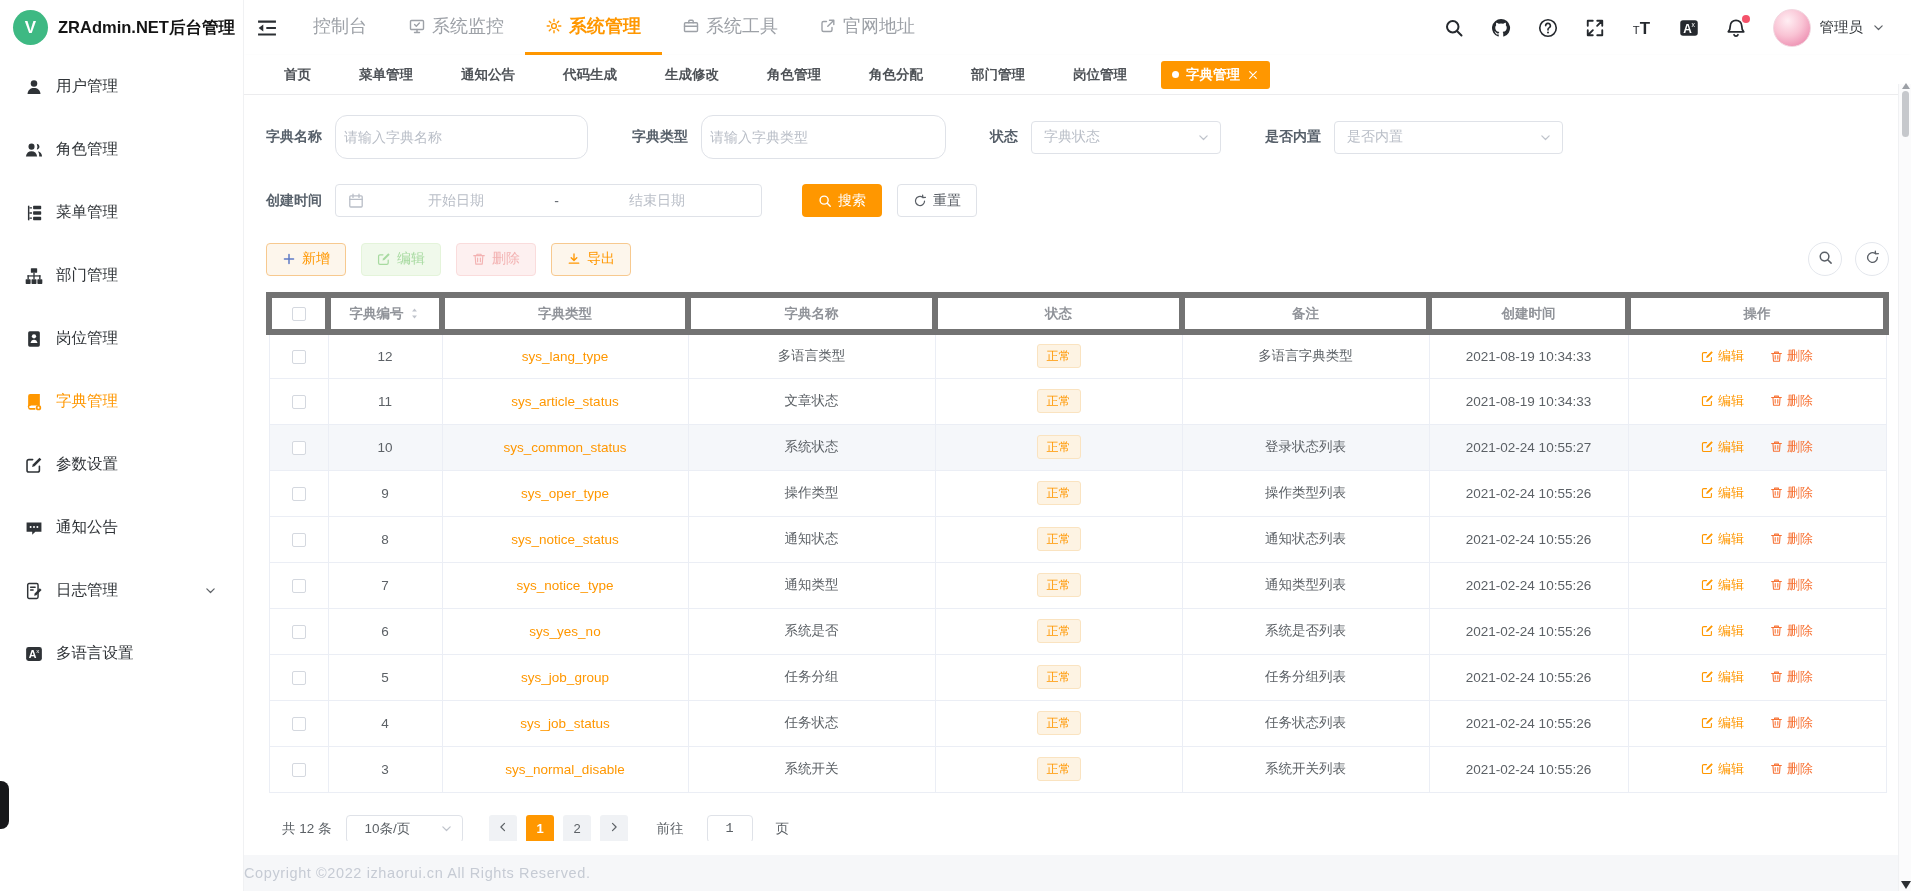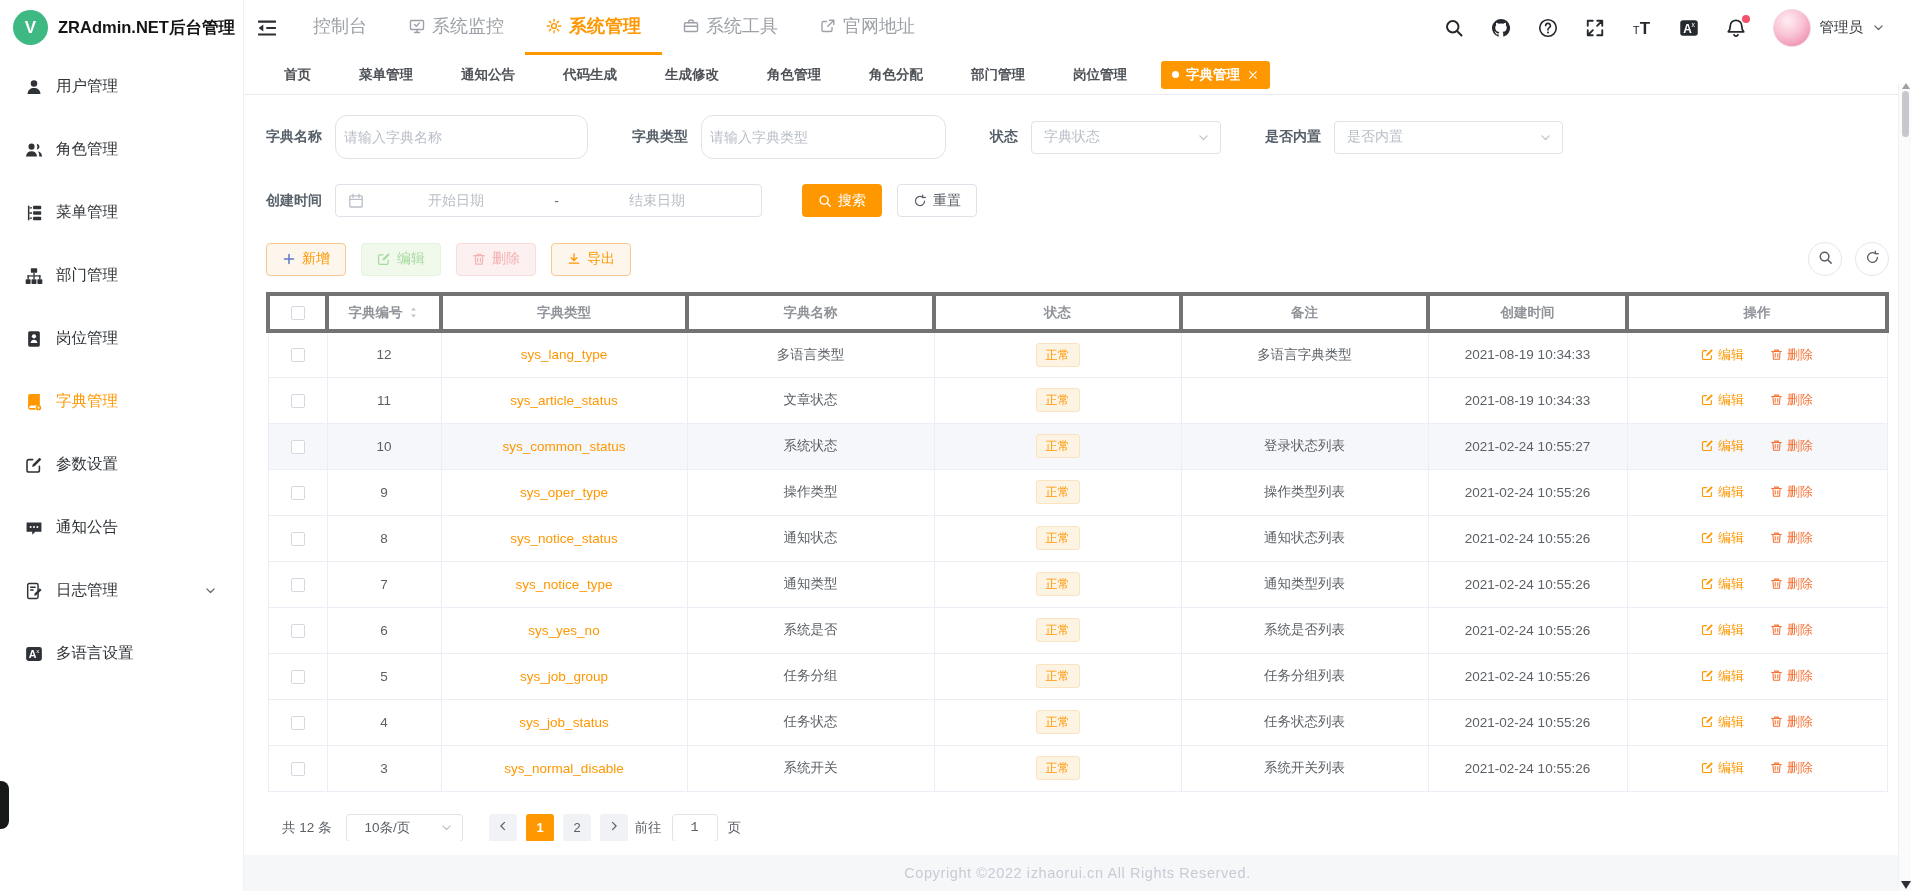--- a/index.html
+++ b/index.html
@@ -78,46 +78,46 @@
   .btn-edit { background:#f0f9eb; border-color:#e4f4da; color:#a7daa0; cursor:not-allowed; }
   .btn-del { background:#fdf0f0; border-color:#fadcdc; color:#f3b2b2; cursor:not-allowed; }
   .btn-export { background:#fdf6ec; border-color:#f7c98f; color:#ff9700; }
   .toolbar .btn + .btn { margin-left:15px; }
   .round-btns { margin-left:auto; display:flex; gap:13px; }
   .rbtn { width:34px; height:34px; border-radius:50%; border:1px solid #e4e7ed; background:#fff; color:#5a5f66; display:flex; align-items:center; justify-content:center; cursor:pointer; }
   .rbtn svg { width:15px; height:15px; }
 
   
   table.dict-table { width:100%; border-collapse:collapse; table-layout:fixed; }
-  .dict-table th { height:37px; font-size:13.5px; font-weight:bold; color:#909399; border:4px solid #737373; background:#fff; }
+  .dict-table th { height:37px; font-size:13.5px; font-weight:bold; color:#909399; border:6px solid #737373; background:#fff; }
   .dict-table td { height:46px; font-size:13.5px; color:#5c6166; text-align:center; border:1px solid #ebeef5; background:#fff; }
   .dict-table tr.row-highlight td { background:#f5f7fa; }
   .th-flex { display:inline-flex; align-items:center; gap:4px; }
   .sort { width:13px; height:13px; color:#c0c4cc; display:inline-flex; cursor:pointer; }
   .sort svg { width:13px; height:13px; }
   .cb { display:inline-block; width:14px; height:14px; border:1px solid #d4d8df; border-radius:2px; background:#fff; cursor:pointer; vertical-align:middle; }
   .link { color:#ff9700; cursor:pointer; }
   .tag-normal { display:inline-block; background:#fdf3e3; border:1px solid #fae3c0; color:#ff9700; border-radius:3px; font-size:12px; line-height:1; padding:5px 9px; }
   .act { display:inline-flex; align-items:center; gap:4px; color:#ff9700; font-size:13px; cursor:pointer; margin:0 11px; }
   .act .ai { width:13px; height:13px; display:flex; }
   .act .ai svg { width:13px; height:13px; }
   .act.del { color:#f77234; }
 
   
   .pager { display:flex; align-items:center; margin:22px 0 0 16px; font-size:13.5px; color:#5c6166; }
   .pg-total { margin-right:14px; }
   .pg-size { width:117px; height:28px; border:1px solid #dfe2e8; border-radius:4px; display:flex; align-items:center; justify-content:space-between; padding:0 9px 0 18px; color:#5c6166; cursor:pointer; margin-right:22px; }
   .pg-btn { min-width:28px; height:28px; border:none; border-radius:3px; background:#f0f2f5; color:#5c6166; font-size:13px; display:flex; align-items:center; justify-content:center; margin:0 4.5px; cursor:pointer; font-family:inherit; }
   .pg-btn svg { width:12px; height:12px; }
   .pg-btn.active { background:#ff9700; color:#fff; font-weight:bold; }
-  .pg-goto { display:flex; align-items:center; gap:10px; margin-left:2px;font-family:Liberation Mono, monospace; }
+  .pg-goto { display:flex; align-items:center; gap:23px; margin-left:24px;font-family:Liberation Mono, monospace; }
   .goto-input { width:46px; height:28px; border:1px solid #dfe2e8; border-radius:4px; text-align:center; font-size:13.5px; color:#5c6166; outline:none; font-family:inherit; }
 
   
-  .footer { height:36px; background:#f6f7f9; display:flex; align-items:center; justify-content:center; margin-top:14px; }
+  .footer { height:36px; background:#f6f7f9; display:flex; align-items:center; justify-content:flex-start; margin-top:14px; }
   .footer span { color:#c6cbd4; font-size:14.5px; letter-spacing:.6px; }
 
   
   .scrollbar { position:absolute; right:0; top:84px; bottom:0; width:13px; background:#fbfbfc; border-left:1px solid #f0f1f3; z-index:5; }
   .sb-thumb { position:absolute; top:7px; left:3px; width:7px; height:46px; border-radius:4px; background:#c6c8cc; }
   .sb-up { position:absolute; top:-1px; left:3px; width:0; height:0; border-left:4px solid transparent; border-right:4px solid transparent; border-bottom:6px solid #9ca0a6; }
   .sb-down { position:absolute; bottom:2px; left:2px; width:0; height:0; border-left:5px solid transparent; border-right:5px solid transparent; border-top:8px solid #2c2f33; }
 </style>
 </head>
 <body>

